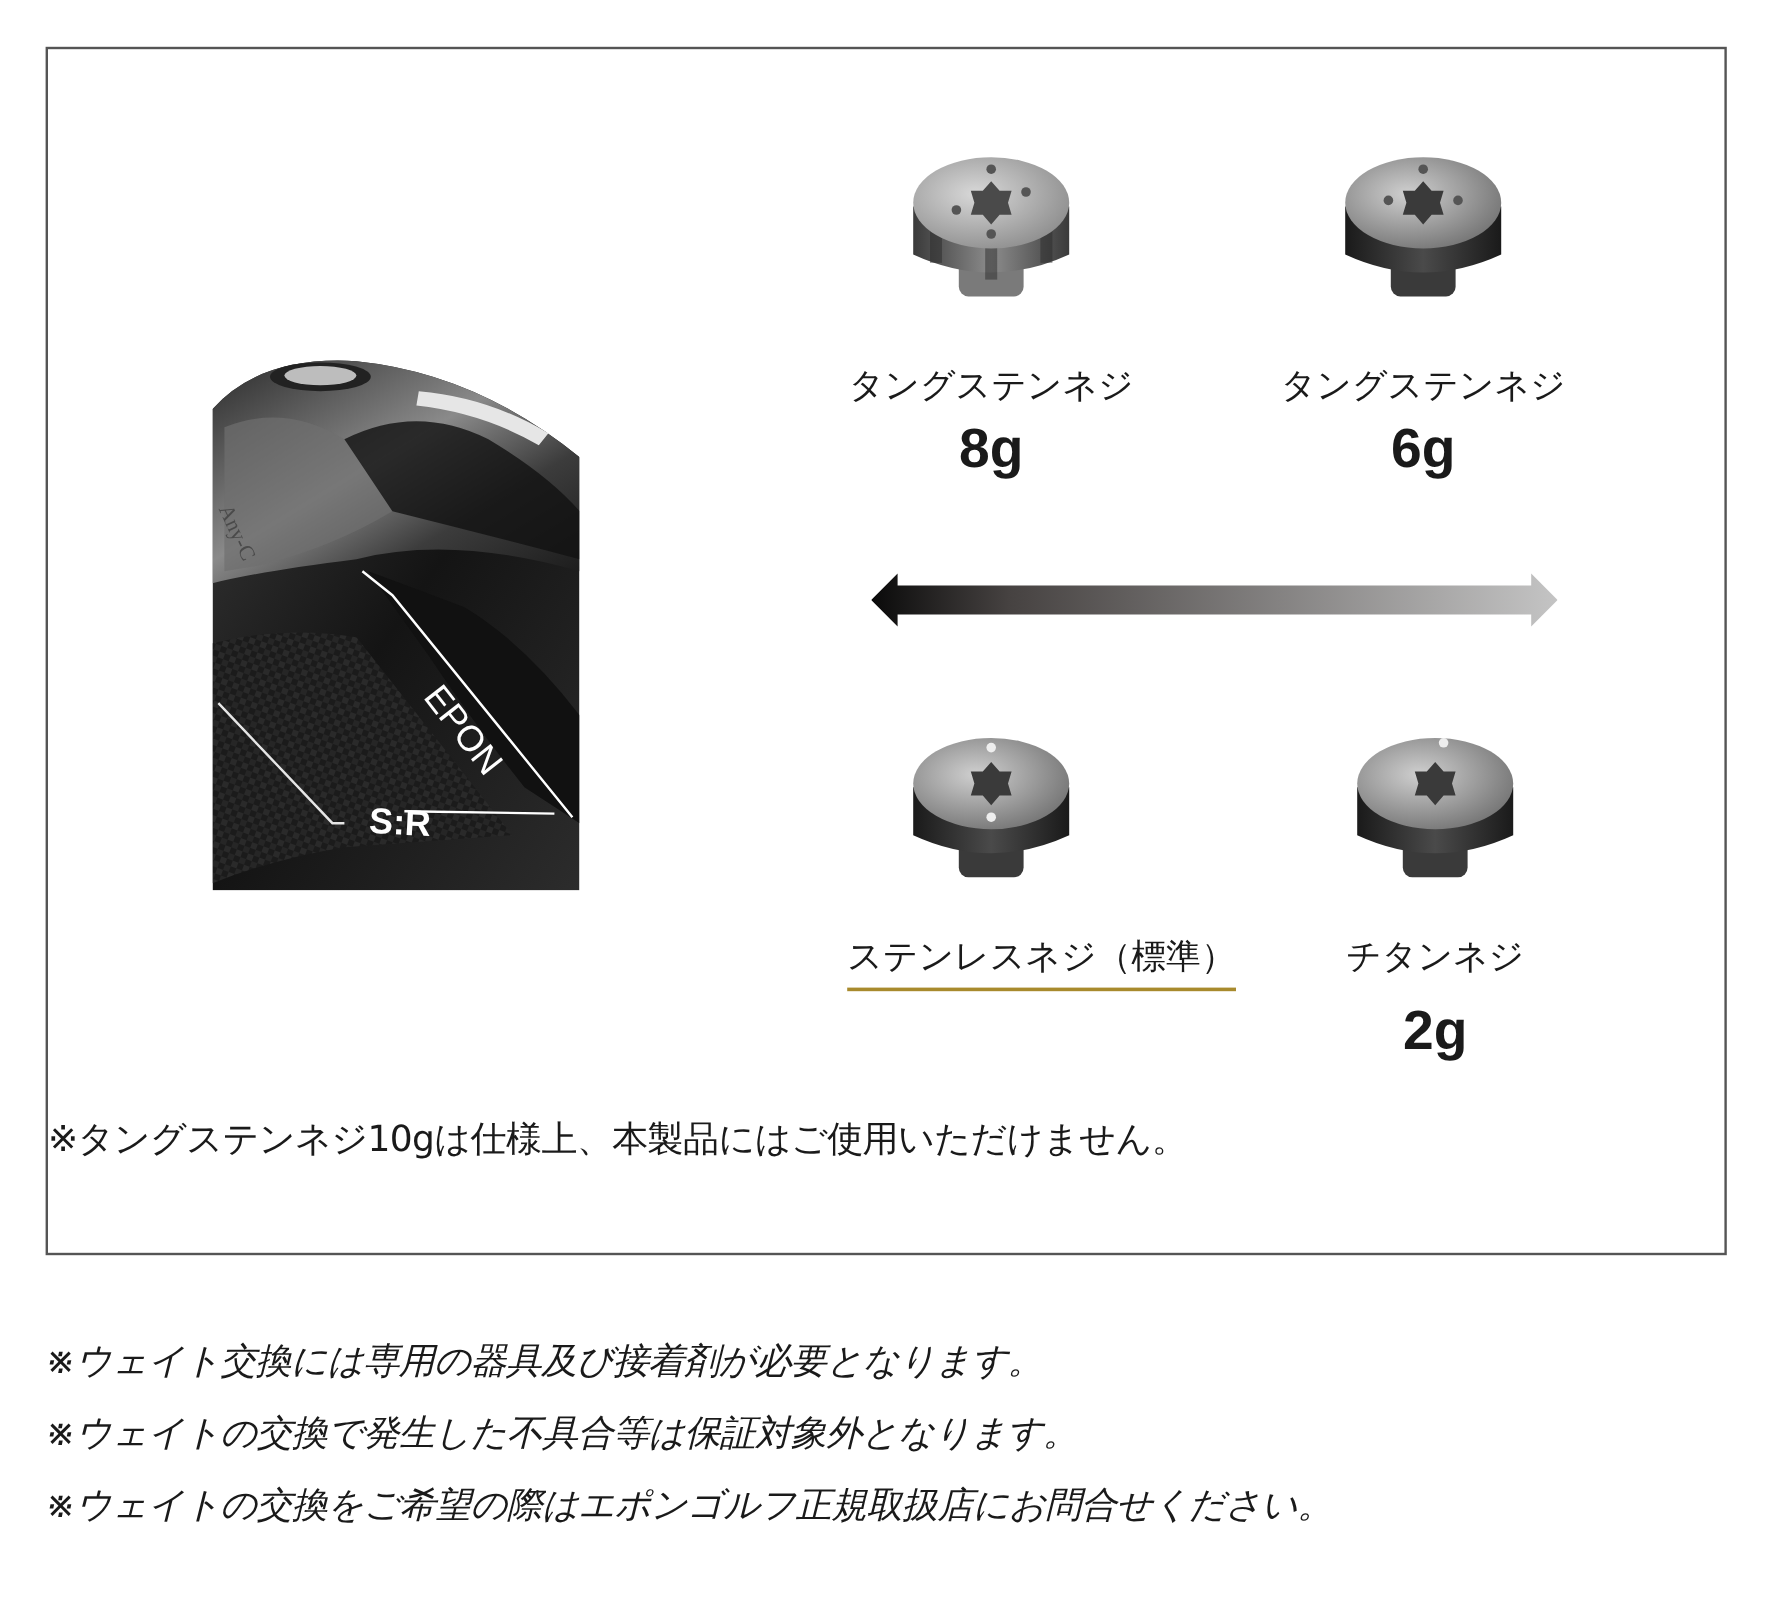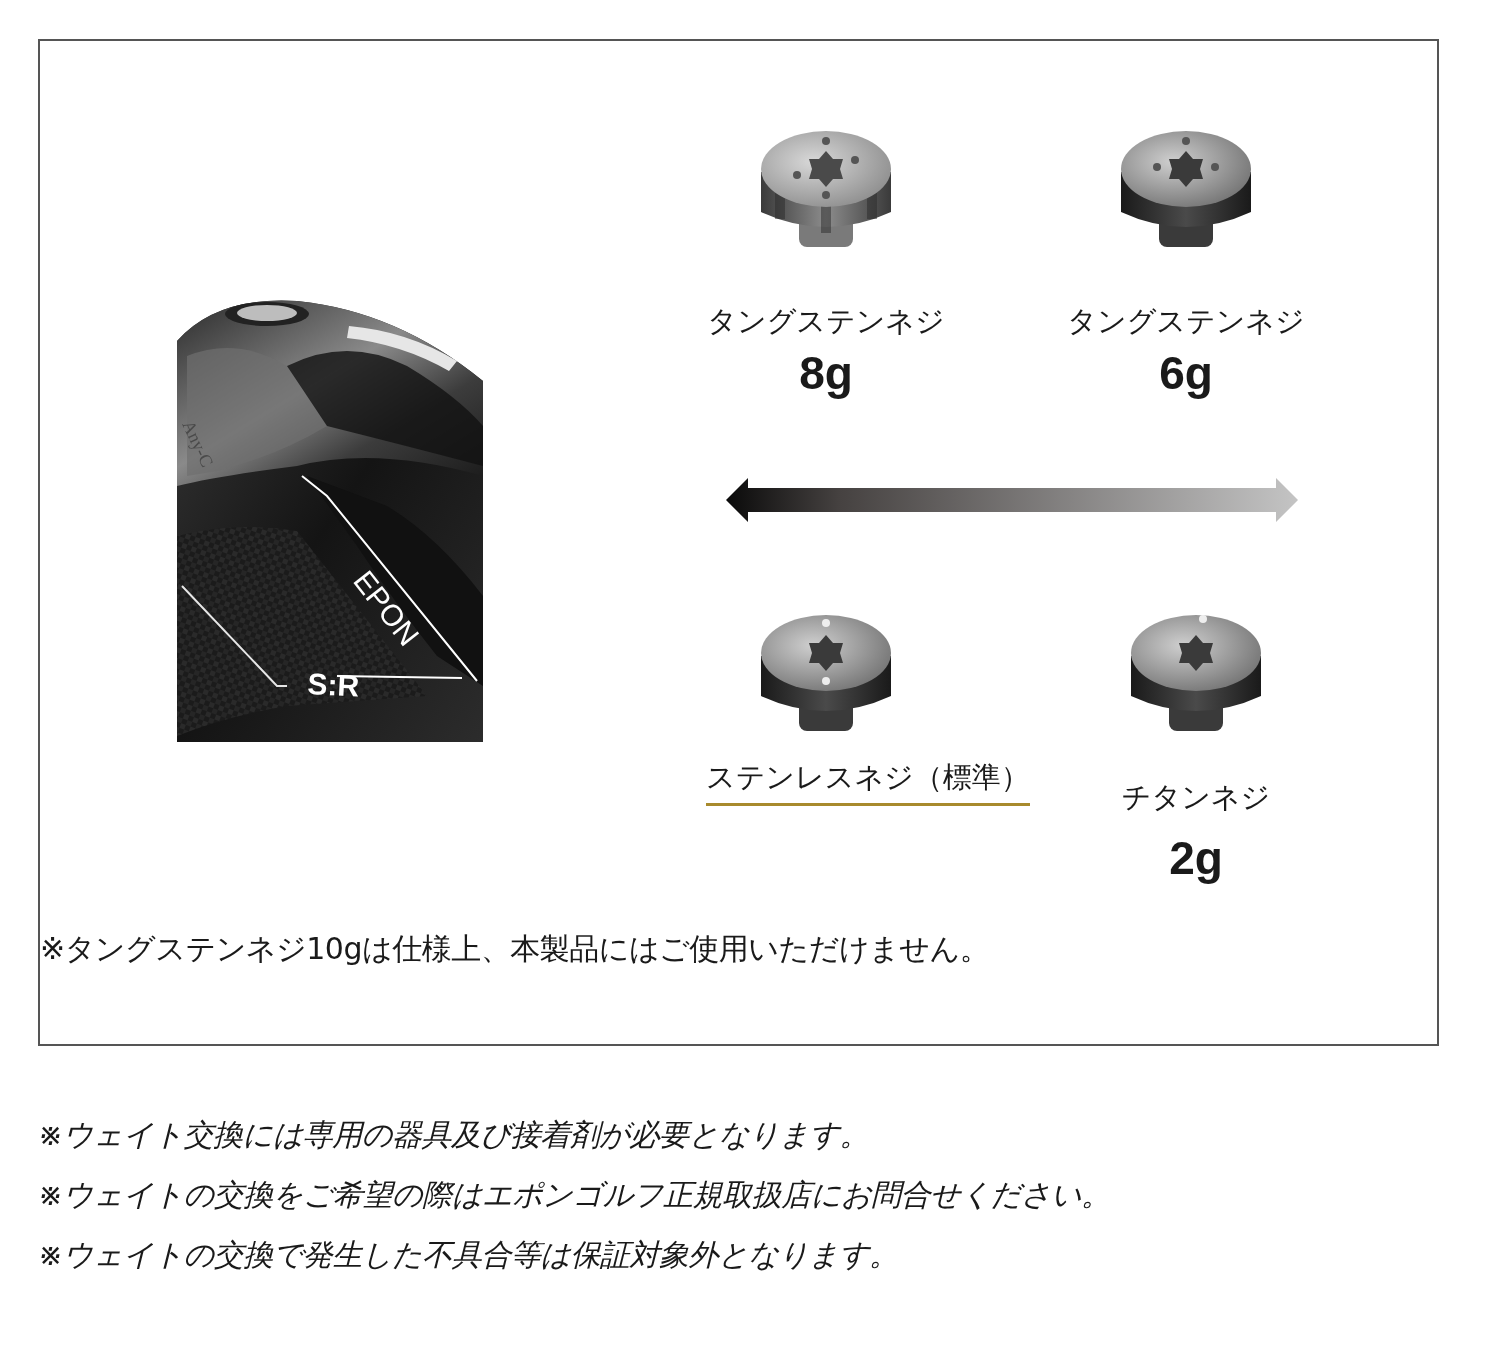--- a/index.html
+++ b/index.html
@@ -152,21 +152,21 @@
 
   <div class="weight" style="left:666px; top:560px;">
     <svg class="screw" width="150" height="140" viewBox="0 0 150 140">
       <rect x="48" y="95" width="54" height="35" rx="8" fill="#3a3a3a"></rect>
       <path d="M10,55 L10,95 Q75,125 140,95 L140,55 Z" fill="url(#sideB)"></path>
       <ellipse cx="75" cy="52" rx="65" ry="38" fill="url(#topB)"></ellipse>
       <path d="M75,34 l7,8 l10,0 l-3,10 l3,10 l-10,0 l-7,8 l-7,-8 l-10,0 l3,-10 l-3,-10 l10,0 Z" fill="#3a3a3a"></path>
       <circle cx="75" cy="22" r="4" fill="#eee"></circle>
         <circle cx="75" cy="80" r="4" fill="#eee"></circle>
     </svg>
-    <span class="name" style="margin-top:16px;">
+    <span class="name" style="margin-top:36px;">
       <span>ステンレスネジ（標準）</span>
       <span class="std-underline"></span>
     </span>
   </div>
 
   <div class="weight" style="left:1036px; top:560px;">
     <svg class="screw" width="150" height="140" viewBox="0 0 150 140">
       <rect x="48" y="95" width="54" height="35" rx="8" fill="#3a3a3a"></rect>
       <path d="M10,55 L10,95 Q75,125 140,95 L140,55 Z" fill="url(#sideB)"></path>
       <ellipse cx="75" cy="52" rx="65" ry="38" fill="url(#topB)"></ellipse>
@@ -175,15 +175,15 @@
     </svg>
     <span class="name" style="margin-top:36px;">チタンネジ</span>
     <span class="grams" style="margin-top:13px;">2g</span>
   </div>
 
   <div class="note-panel">※タングステンネジ10gは仕様上、本製品にはご使用いただけません。</div>
 </div>
 
 <div class="notes">
   <div>※ウェイト交換には専用の器具及び接着剤が必要となります。</div>
+  <div>※ウェイトの交換で発生した不具合等は保証対象外となります。</div>
   <div>※ウェイトの交換をご希望の際はエポンゴルフ正規取扱店にお問合せください。</div>
-  <div>※ウェイトの交換で発生した不具合等は保証対象外となります。</div>
 </div>
 
 </body></html>

